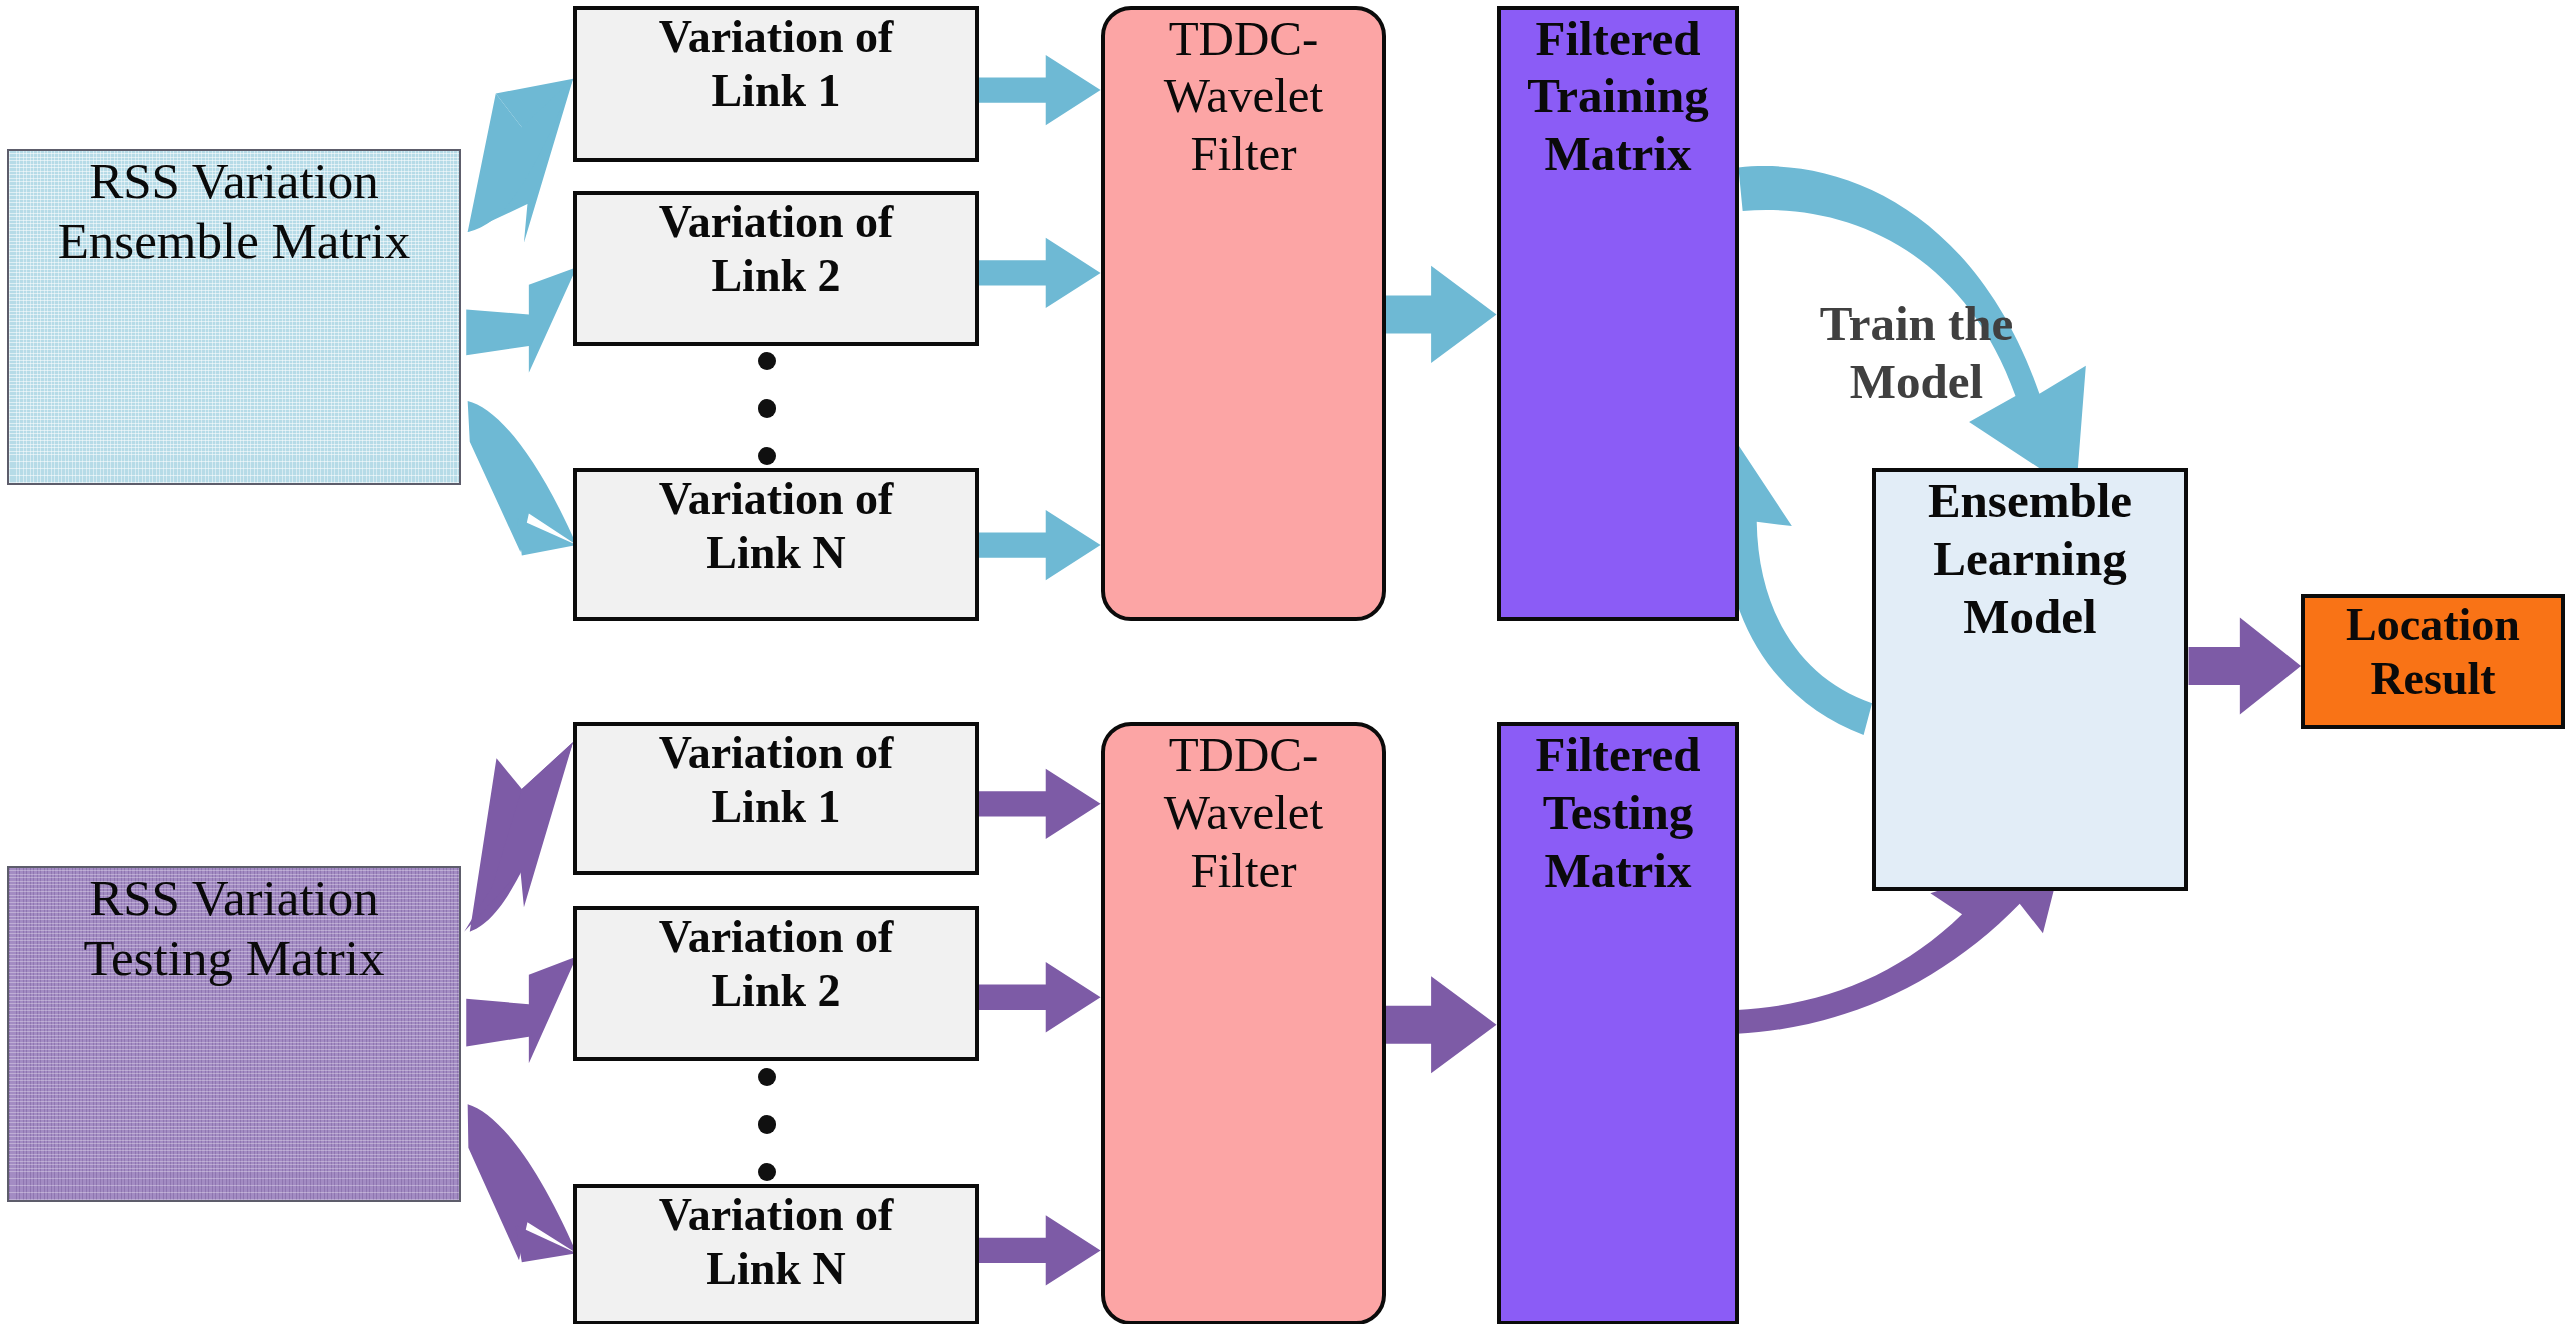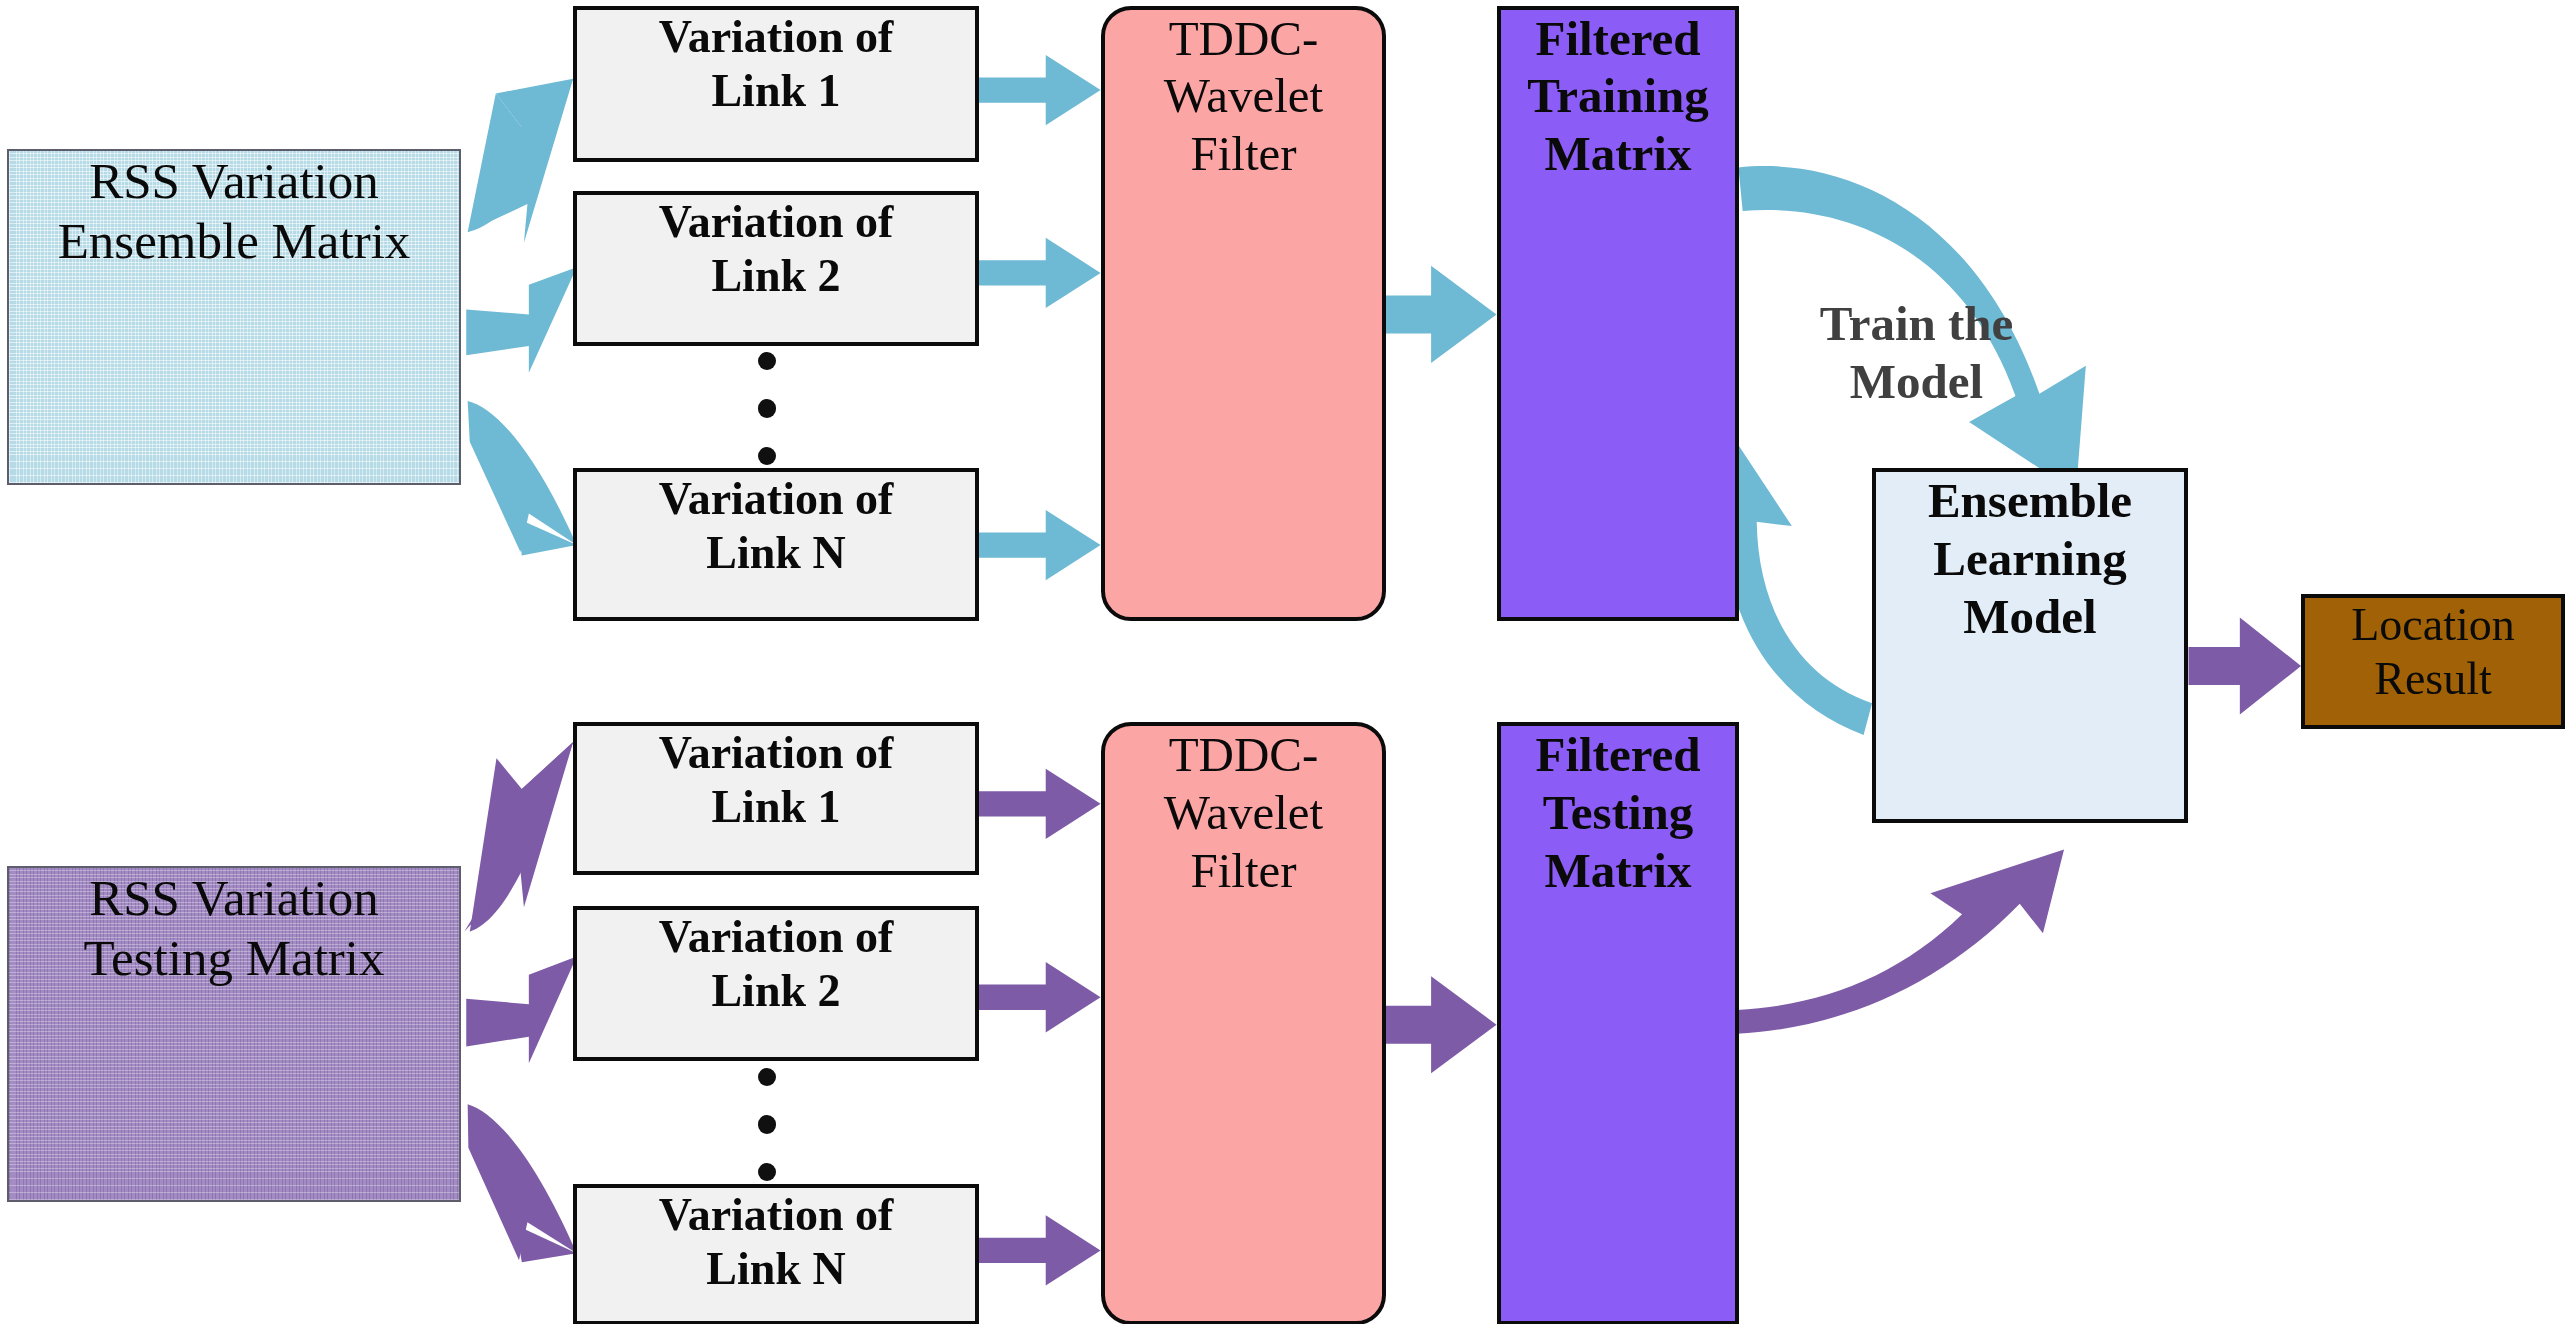--- a/index.html
+++ b/index.html
@@ -24,21 +24,21 @@
       background-color:#a38cc3;
       background-image:
         repeating-linear-gradient(0deg, rgba(255,255,255,.30) 0 0.7px, rgba(0,0,0,0) 0.7px 3.5px),
         repeating-linear-gradient(90deg, rgba(80,50,120,.25) 0 0.7px, rgba(0,0,0,0) 0.7px 3.5px);
   }
 
   .linkbox{background:#f1f1f1;font-weight:700;}
   .filterbox{background:#fca5a5;font-weight:400;border-radius:30px;}
   .matrixout{background:#8b5cf6;font-weight:700;}
   .modelbox{background:#e2edf7;font-weight:700;}
-  .resultbox{background:#a16207;font-weight:400;}
+  .resultbox{background:#f97316;font-weight:700;}
 
   .plainlabel{position:absolute;font-weight:700;color:#404040;text-align:center;
               line-height:1.18;}
 
   .dots{position:absolute;display:flex;flex-direction:column;align-items:center;
         justify-content:space-between;}
   .dots i{display:block;width:18.3px;height:18.3px;border-radius:50%;background:#101010;}
 
   svg.arrows{position:absolute;left:0;top:0;width:2576px;height:1325px;
              pointer-events:none;}
@@ -178,21 +178,21 @@
       <span>Training</span><br>
       <span>Matrix</span>
     </span>
   </div>
 
   <div class="plainlabel" style="left:1751px;top:295px;width:331px;font-size:49px;">
     <span>Train the</span><br>
     <span>Model</span>
   </div>
 
-  <div class="box modelbox" style="left:1872px;top:468px;width:316px;height:355px;font-size:49px;">
+  <div class="box modelbox" style="left:1872px;top:468px;width:316px;height:423px;font-size:49px;">
     <span class="t">
       <span>Ensemble</span><br>
       <span>Learning</span><br>
       <span>Model</span>
     </span>
   </div>
 
   <div class="box resultbox" style="left:2301px;top:594px;width:264px;height:135px;font-size:46px;">
     <span class="t">
       <span>Location</span><br>

